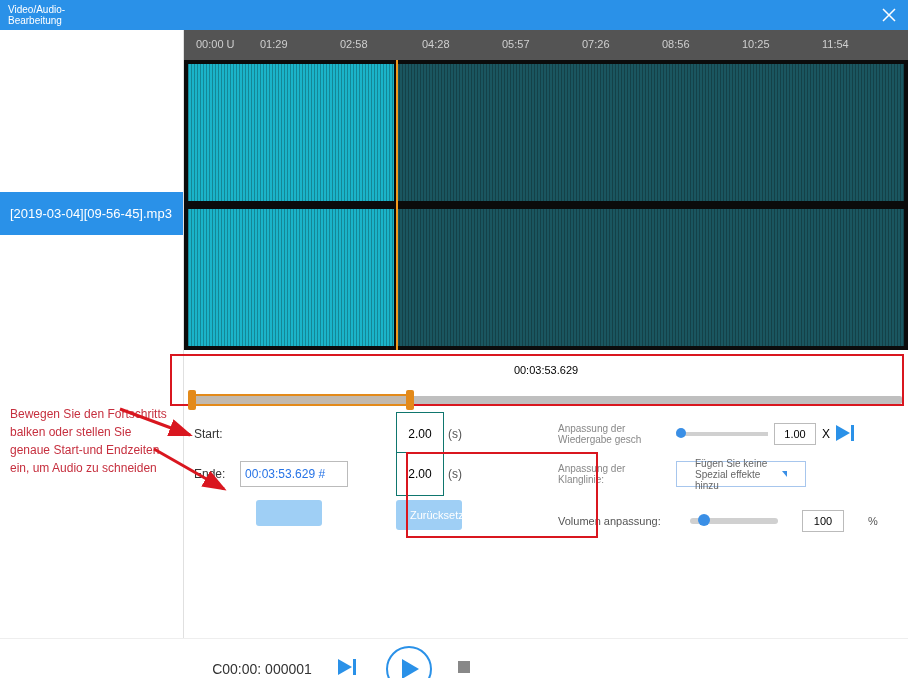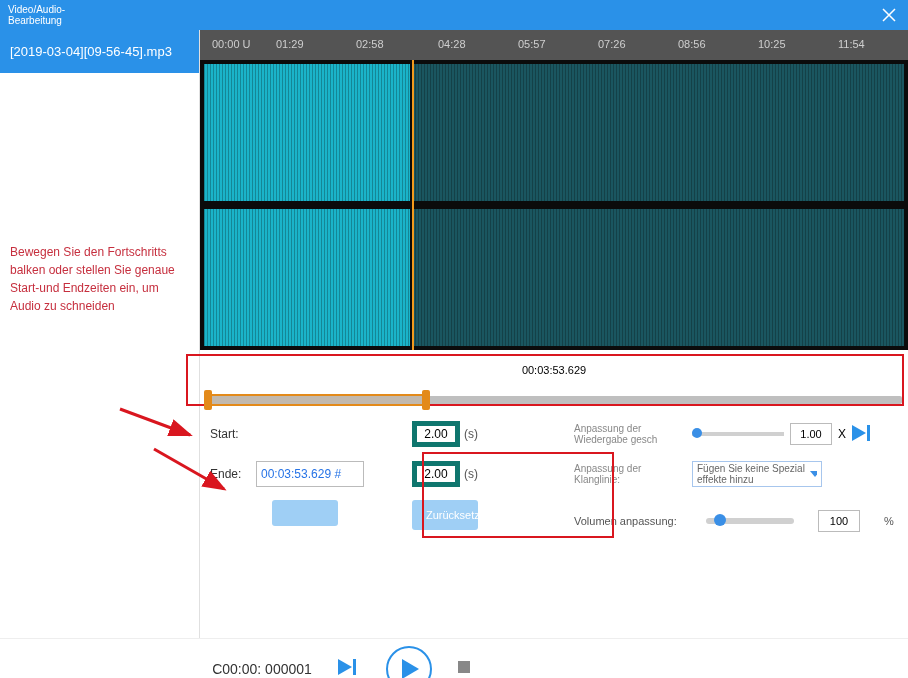--- a/index.html
+++ b/index.html
@@ -2,21 +2,21 @@
 <html><head>
 <meta charset="utf-8">
 <style>
 * { box-sizing: border-box; margin: 0; padding: 0; }
 body { font-family: Arial, sans-serif; font-size: 12px; width: 908px; height: 678px; background: #fff; overflow: hidden; }
 .titlebar { height: 30px; background: #2a91e8; color: #fff; display: flex; align-items: center; padding-left: 8px; position: relative; }
 .titlebar .title { font-size: 10px; line-height: 11px; max-width: 90px; }
 .titlebar .close { position: absolute; right: 12px; top: 8px; cursor: pointer; }
 .titlebar .close svg { width: 14px; height: 14px; stroke: #fff; stroke-width: 1.5; }
 .main { display: flex; height: 608px; }
-.sidebar { width: 200px; background: #fff; display: flex; flex-direction: column; border-right: 1px solid #e0e0e0; }
+.sidebar { width: 184px; background: #fff; display: flex; flex-direction: column; border-right: 1px solid #e0e0e0; justify-content: center; }
 .file-item { background: #2a91e8; color: #fff; padding: 14px 10px; font-size: 13px; }
 .hint { color: #c62f3e; font-size: 12px; line-height: 18px; padding: 170px 10px 0 10px; word-break: break-word; }
 .editor { flex: 1; display: flex; flex-direction: column; position: relative; }
 .timeline-ruler { height: 30px; background: #545454; color: #cfcfcf; display: flex; align-items: center; position: relative; font-size: 11px; }
 .timeline-ruler .tick { position: absolute; top: 8px; }
 .waveform { height: 290px; background: #0b0b0b; position: relative; }
 .wave-row { height: 145px; position: relative; }
 .wave-sel { position: absolute; left: 4px; width: 206px; top: 4px; bottom: 4px; background: linear-gradient(to bottom, rgba(28,198,222,0.9) 0%, rgba(28,198,222,0.9) 100%); }
 .wave-rest { position: absolute; left: 212px; right: 4px; top: 4px; bottom: 4px; background: linear-gradient(to bottom, #1a5660 0%, #1a5660 100%); }
 .wave-noise { position:absolute; inset:0; background:
@@ -30,30 +30,30 @@
 .slider-track { position: relative; height: 8px; background: #bfbfbf; margin-top: 28px; border-radius: 2px; }
 .slider-range { position: absolute; left: 0; width: 220px; top: -2px; height: 12px; border: 2px solid #e38a1a; background: rgba(227,138,26,0.1); }
 .slider-handle { position: absolute; top: -6px; width: 8px; height: 20px; background: #e38a1a; border-radius: 2px; }
 .arrows { position: absolute; pointer-events: none; }
 .arrow1 { left: 116px; top: 405px; }
 .arrow2 { left: 150px; top: 445px; }
 .se-box { border: 2px solid #d9161f; position: absolute; left: 222px; top: 422px; width: 192px; height: 86px; pointer-events:none; z-index:2;}
 .field-lbl { font-size: 12px; color: #333; width: 42px; }
 .time-input { width: 108px; height: 26px; border: 1px solid #bbb; padding: 2px 4px; font-size: 12px; }
 .time-input.blue { color: #2673e6; }
-.small-input { width: 48px; height: 26px; border: 5px solid #0f766e; text-align: center; font-size: 12px; }
+.small-input { width: 48px; height: 44px; border: 1px solid #0f766e; text-align: center; font-size: 12px; }
 .unit { font-size: 12px; color: #555; }
 .mid-col { display:flex; align-items:center; gap:6px; }
 .vol-slider { width: 88px; height: 6px; background: #d0d0d0; position: relative; border-radius: 3px; display:inline-block; vertical-align:middle; }
 .vol-slider .knob { position:absolute; left:8px; top:-4px; width:12px; height:12px; background:#3a8fe6; border-radius:50%; }
 .speed-slider { width: 92px; height:4px; background:#d0d0d0; position:relative; display:inline-block; }
 .speed-slider .knob { position:absolute; left:0; top:-4px; width:10px; height:10px; background:#3a8fe6; border-radius:50%; }
 .small-box { width:42px; height:22px; border:1px solid #bbb; font-size:11px; text-align:center; }
 .soft-btn { background:#9fcff5; color:#fff; border:none; padding:6px 14px; font-size:11px; border-radius:3px; cursor:pointer; }
-.dropdown { width:130px; height:26px; border:1px solid #a7c6ed; background:#fff; display:flex; align-items:center; justify-content:space-between; padding:0 4px; font-size:10px; color:#666; cursor:pointer; }
+.dropdown { width:130px; height:26px; border:1px solid #a7c6ed; background:#fff; display:flex; align-items:center; justify-content:space-between; padding:0 18px; font-size:10px; color:#666; cursor:pointer; }
 .dropdown svg { width:10px; height:6px; }
 .vol-row { display:flex; align-items:center; gap:24px; font-size:11px; color:#555; margin-top:16px; }
 .transport { height: 60px; display:flex; align-items:center; justify-content:center; gap:26px; border-top:1px solid #eee; padding:0 20px; }
 .transport .cur-time { font-size:14px; color:#333; }
 .play-big { width:46px; height:46px; border:2px solid #2a91e8; border-radius:50%; display:flex; align-items:center; justify-content:center; cursor:pointer; }
 .play-big svg { width:20px; height:20px; fill:#2a91e8; }
 .play-small-btn svg { width:22px; height:16px; fill:#2a91e8; }
 .stop-btn svg { width:12px; height:12px; fill:#888; }
 .controls-outer { padding: 4px 10px 0 10px; display:flex; gap:12px; }
 .col-a { width:190px; }

